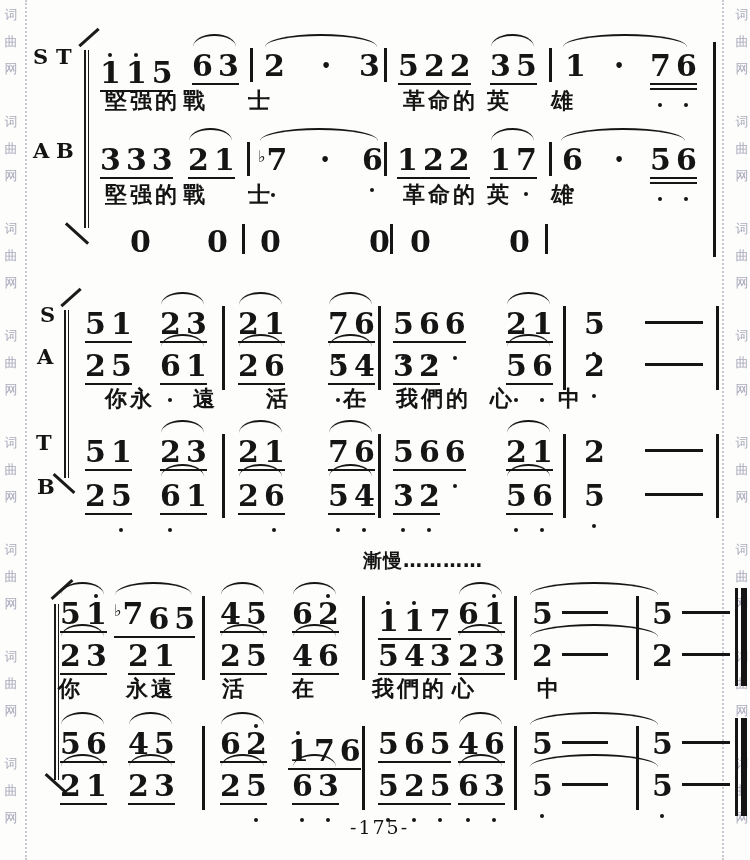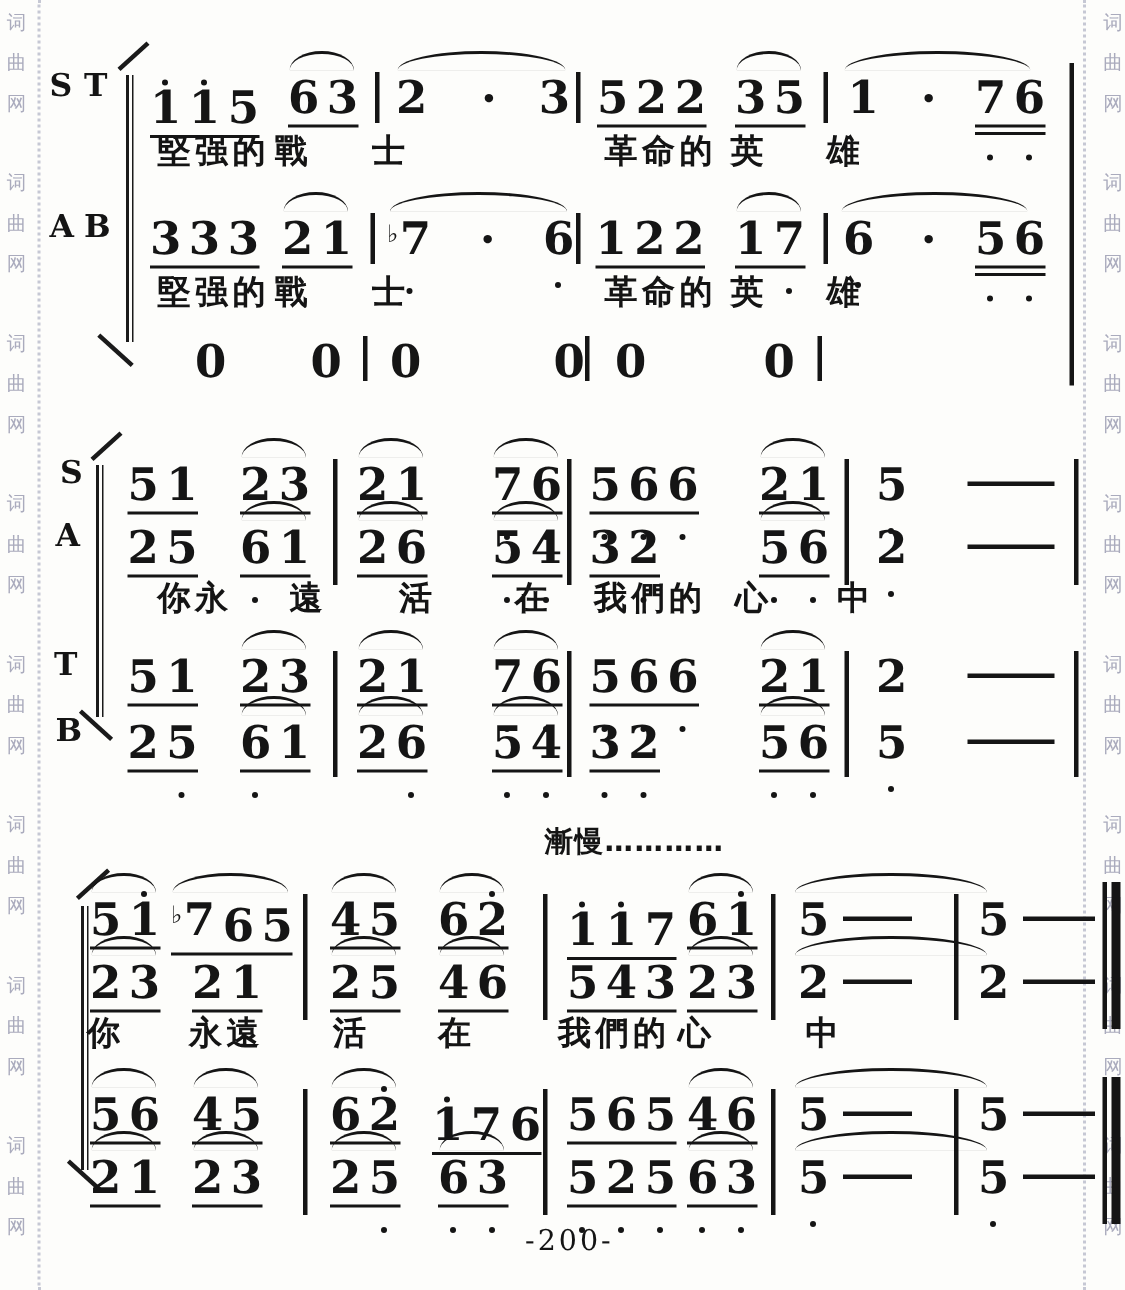--- a/index.html
+++ b/index.html
@@ -1100,14 +1100,14 @@
             <div class="nc" style="margin-left: 0px;">
               <div class="ab"></div>
               <div class="dg">5</div>
               <div class="bl" style="top: calc(100% + 2px);"><span class="dt"></span></div>
             </div>
           </div></div>
         <div class="dash" style="width: 48px; left: 682px;"></div>
       </div>
     </div>
 
-  <div class="pgnum">-200-</div>
+  <div class="pgnum">-175-</div>
 </div>
 
 </body></html>

